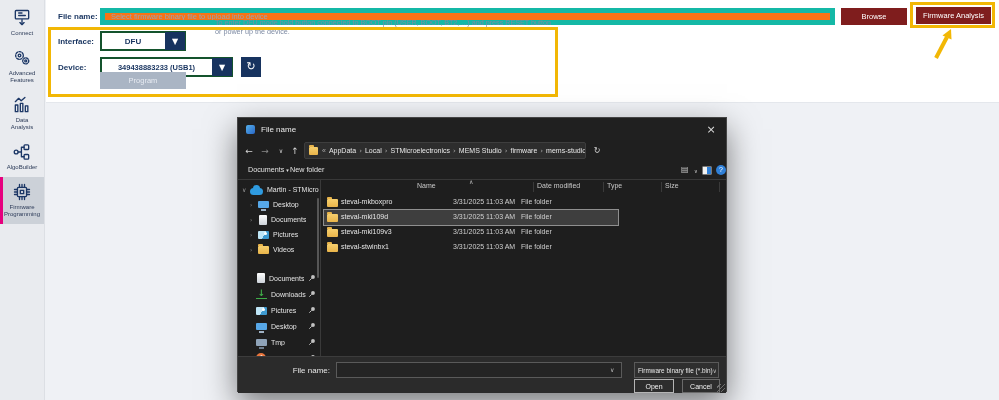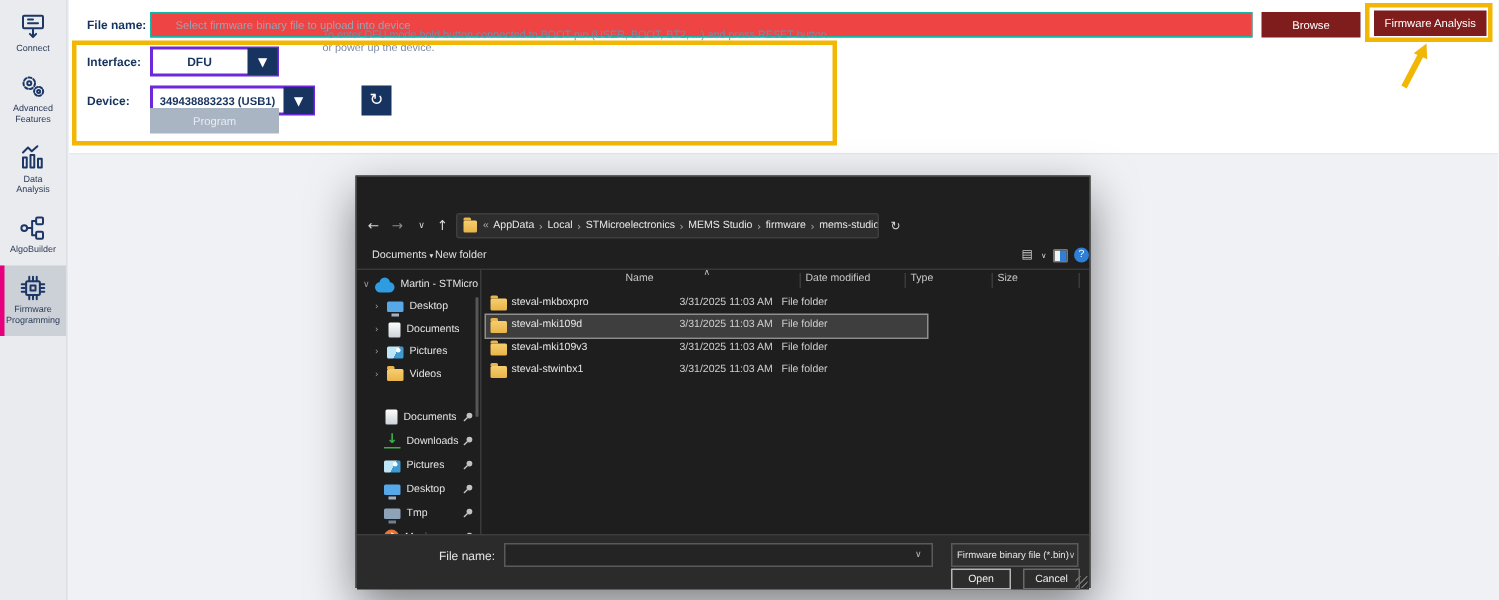--- a/index.html
+++ b/index.html
@@ -15,27 +15,27 @@
              align-items:center;gap:2px;cursor:pointer}
   .side-item.sel{background:#ccd1d8}
   .side-item.sel::before{content:"";position:absolute;left:0;top:0;bottom:0;width:3px;background:#e6007e}
   .side-ico svg{width:20px;height:20px;display:block}
   .side-label{font-size:6px;line-height:7px;color:#2c3b58;text-align:center;white-space:pre-line}
 
   
   .main-top{position:absolute;left:46px;top:0;width:953px;height:103px;background:#fff;
             border-bottom:1px solid #e4e7ec}
   .fp-label{position:absolute;font-size:8px;font-weight:bold;color:#17335f}
-  .fp-file-input{position:absolute;left:100px;top:8px;width:735px;height:17px;border:1px solid #14b8a6;
-                 background:#ef4444;font-size:7.5px;color:#333;padding:0 16px;outline:none}
+  .fp-file-input{position:absolute;left:100px;top:8px;width:735px;height:17px;border:5px solid #14b8a6;
+                 background:#f97316;font-size:7.5px;color:#333;padding:0 6px;outline:none}
   .fp-file-input::placeholder{color:#9aa3b2}
   .navy-btn{position:absolute;height:17px;background:#7f1d1d;color:#fff;border:none;font-size:7.5px;
             font-family:"Liberation Sans",sans-serif;cursor:pointer}
   .hl-box{position:absolute;border:3px solid #f2b705;pointer-events:none;z-index:5}
-  .fp-combo{position:absolute;background:#fff;border:2px solid #6d28d9;display:flex;align-items:center;
+  .fp-combo{position:absolute;background:#fff;border:2px solid #14532d;display:flex;align-items:center;
             justify-content:center;cursor:pointer}
   .fp-combo .val{font-size:8px;color:#17335f;font-weight:bold;padding-right:20px}
   .combo-arrow{position:absolute;right:-1px;top:-1px;bottom:-1px;width:20px;background:#17335f;color:#fff;
                display:flex;align-items:center;justify-content:center;font-size:8px}
   .fp-note{position:absolute;left:215px;top:18px;width:340px;font-size:7.2px;color:#7d8aa3;line-height:9px}
   .refresh-btn{position:absolute;left:241px;top:57px;width:20px;height:20px;background:#17335f;color:#fff;
                border:none;font-size:11px;line-height:18px;cursor:pointer}
   .program-btn{position:absolute;left:100px;top:72px;width:86px;height:17px;background:#aab5c4;
                color:#e7ebf2;border:none;font-size:7.5px;font-family:"Liberation Sans",sans-serif}
   .annot-arrow{position:absolute;left:0;top:0;z-index:6;pointer-events:none}
@@ -206,28 +206,33 @@
   </svg>
 
   <span class="fp-label" style="left:58px;top:37px">Interface:</span>
   <div class="fp-combo" style="left:100px;top:31px;width:86px;height:20px">
     <span class="val">DFU</span>
     <span class="combo-arrow icoF">▼</span>
   </div>
   <span class="fp-note">To enter DFU mode hold button connected to BOOT pin (USER, BOOT, BT2, ...) and press RESET button or power up the device.</span>
 
   <span class="fp-label" style="left:58px;top:63px">Device:</span>
-  <div class="fp-combo" style="left:100px;top:57px;width:110px;height:20px">
+  <div class="fp-combo" style="left:100px;top:57px;width:133px;height:20px">
     <span class="val" style="font-size:7.5px">349438883233 (USB1)</span>
     <span class="combo-arrow icoF">▼</span>
   </div>
   <button class="refresh-btn icoF">↻</button>
   <button class="program-btn">Program</button>
 
   <div class="dialog">
+    <div class="dlg-title">
+      <span class="app-ico"></span>
+      <span class="dlg-title-text">File name</span>
+      <button class="dlg-close icoF">×</button>
+    </div>
 
     <div class="navbar">
       <button class="nav-ic icoF" style="left:4px">←</button>
       <button class="nav-ic icoF" style="left:20px;color:#8a8a8a">→</button>
       <button class="nav-ic icoF" style="left:36px;font-size:6px">∨</button>
       <button class="nav-ic icoF" style="left:50px">↑</button>
       <div class="addr">
         <span class="ti folder" style="width:9px;margin-right:1px"></span>
         <span class="bc-sep">«</span>
         <span id="crumbs" style="display:flex;gap:3px;align-items:center">

